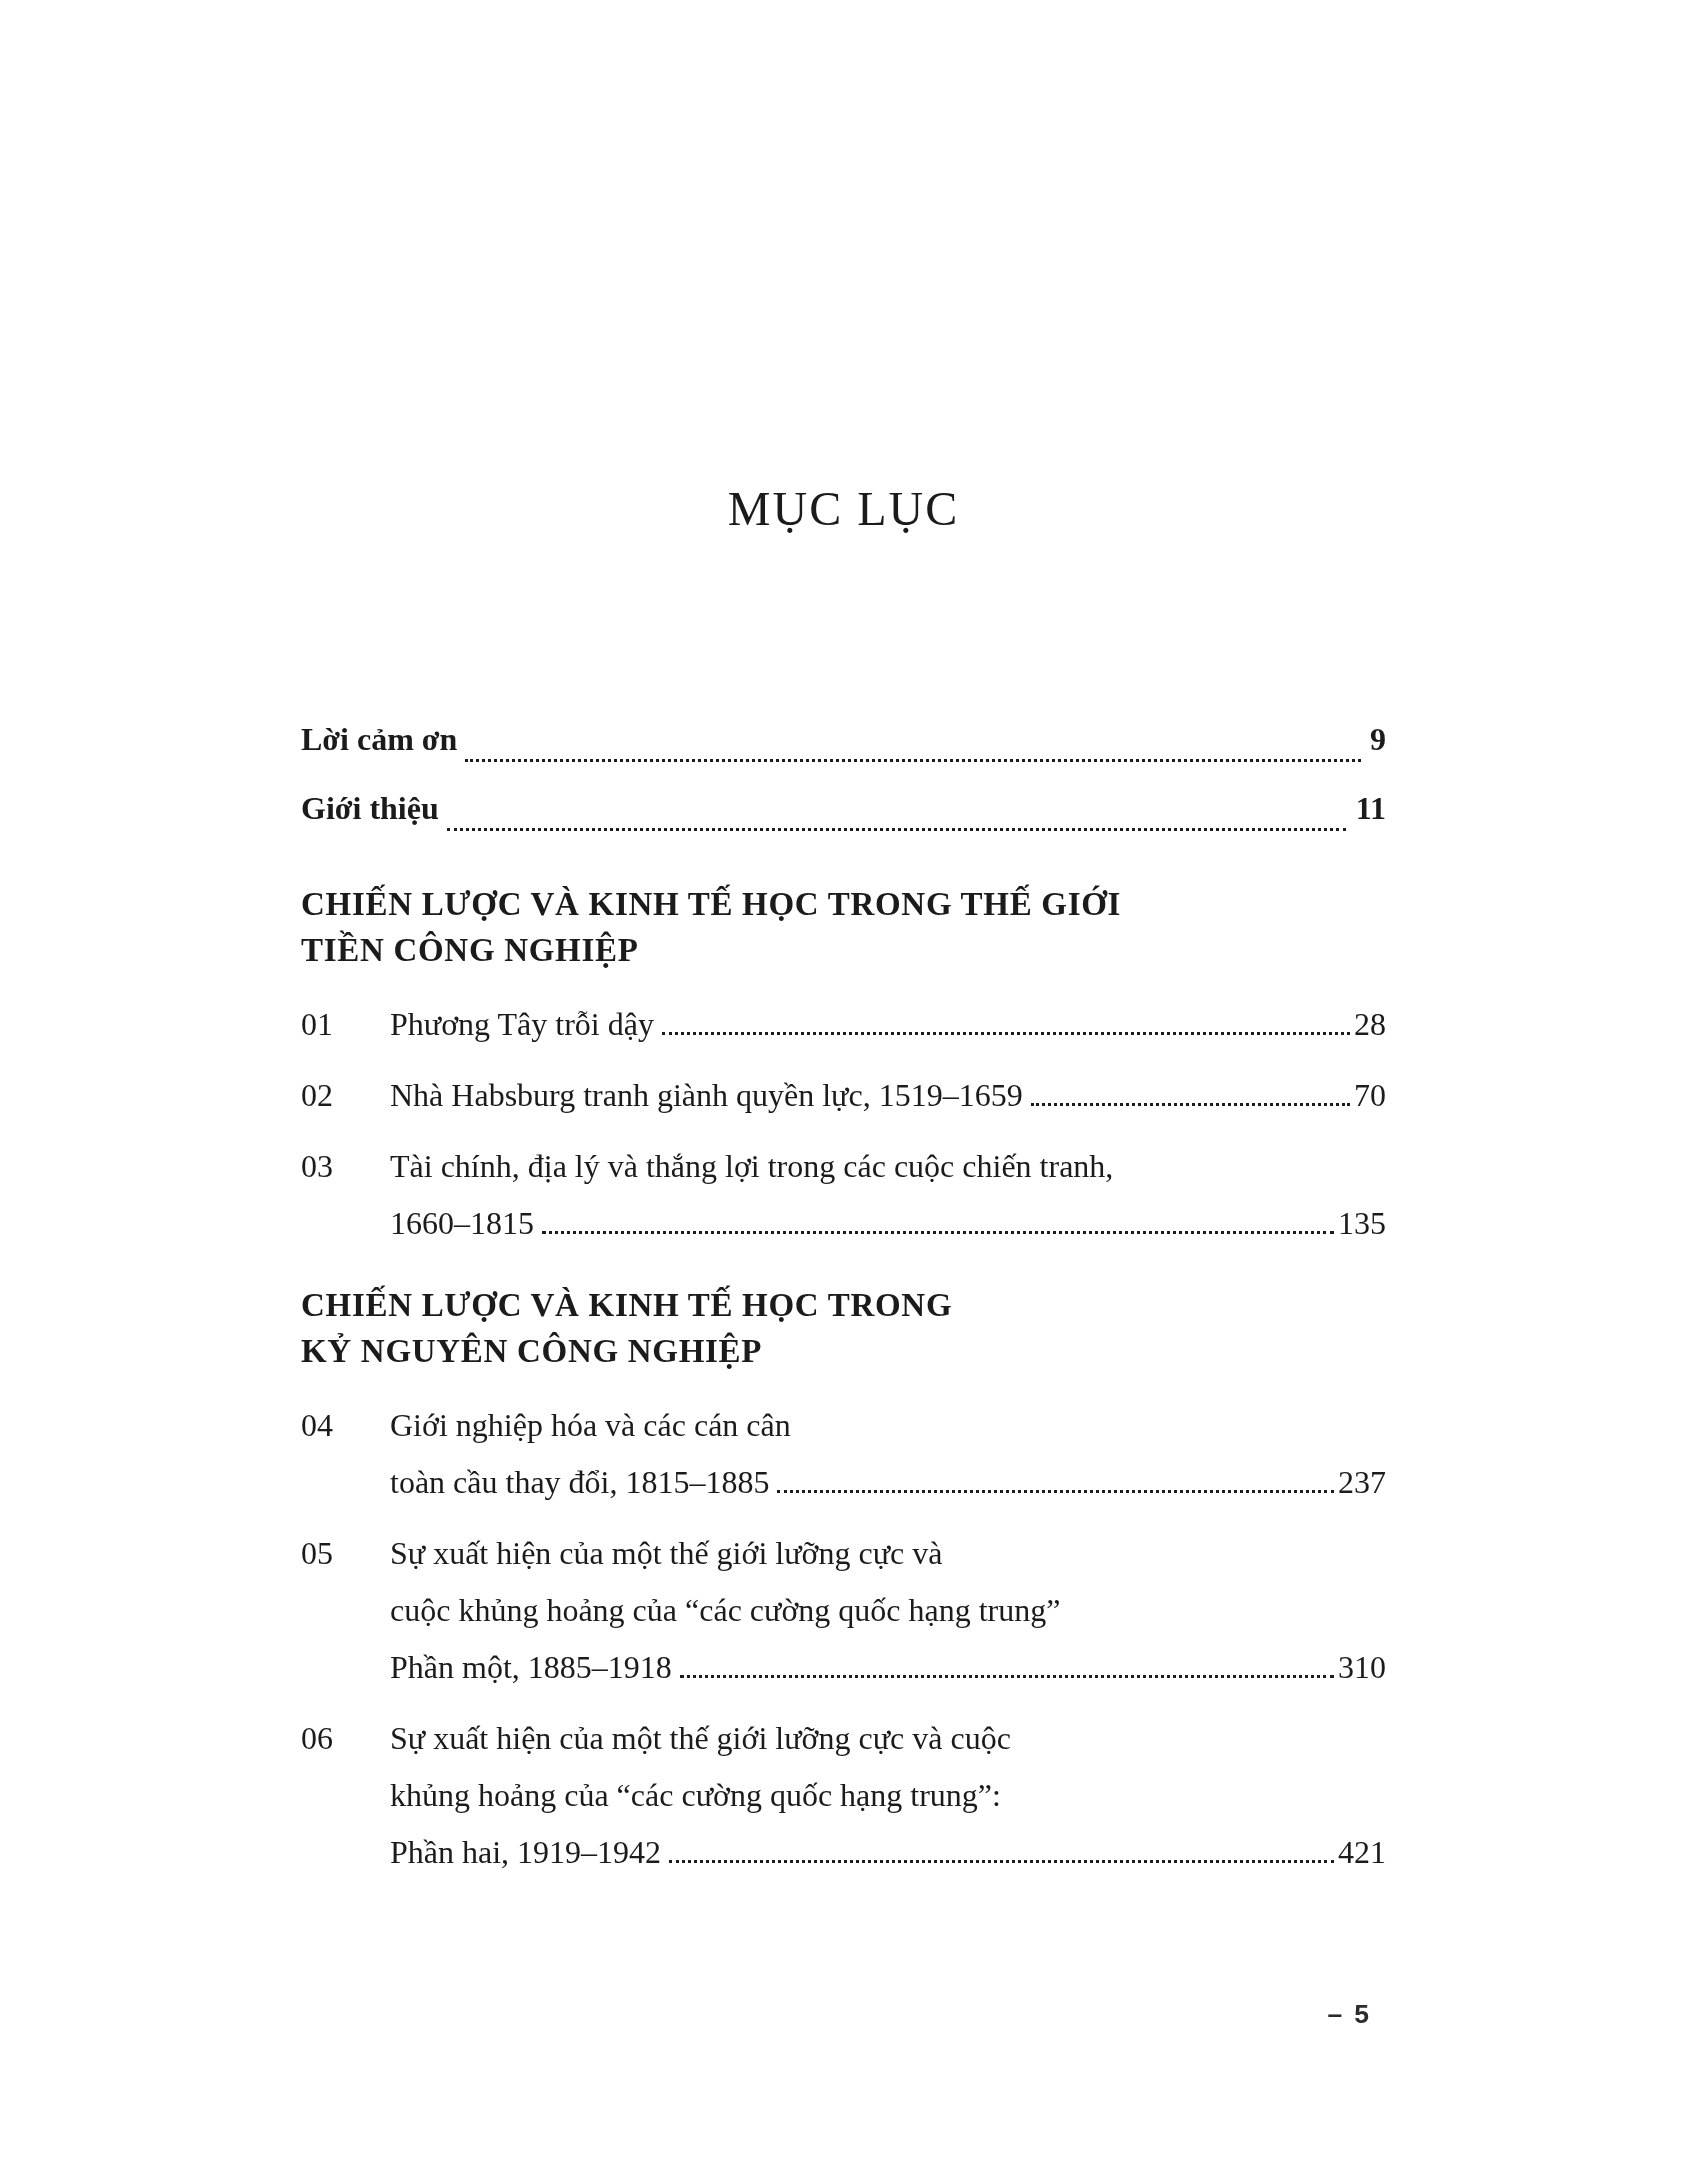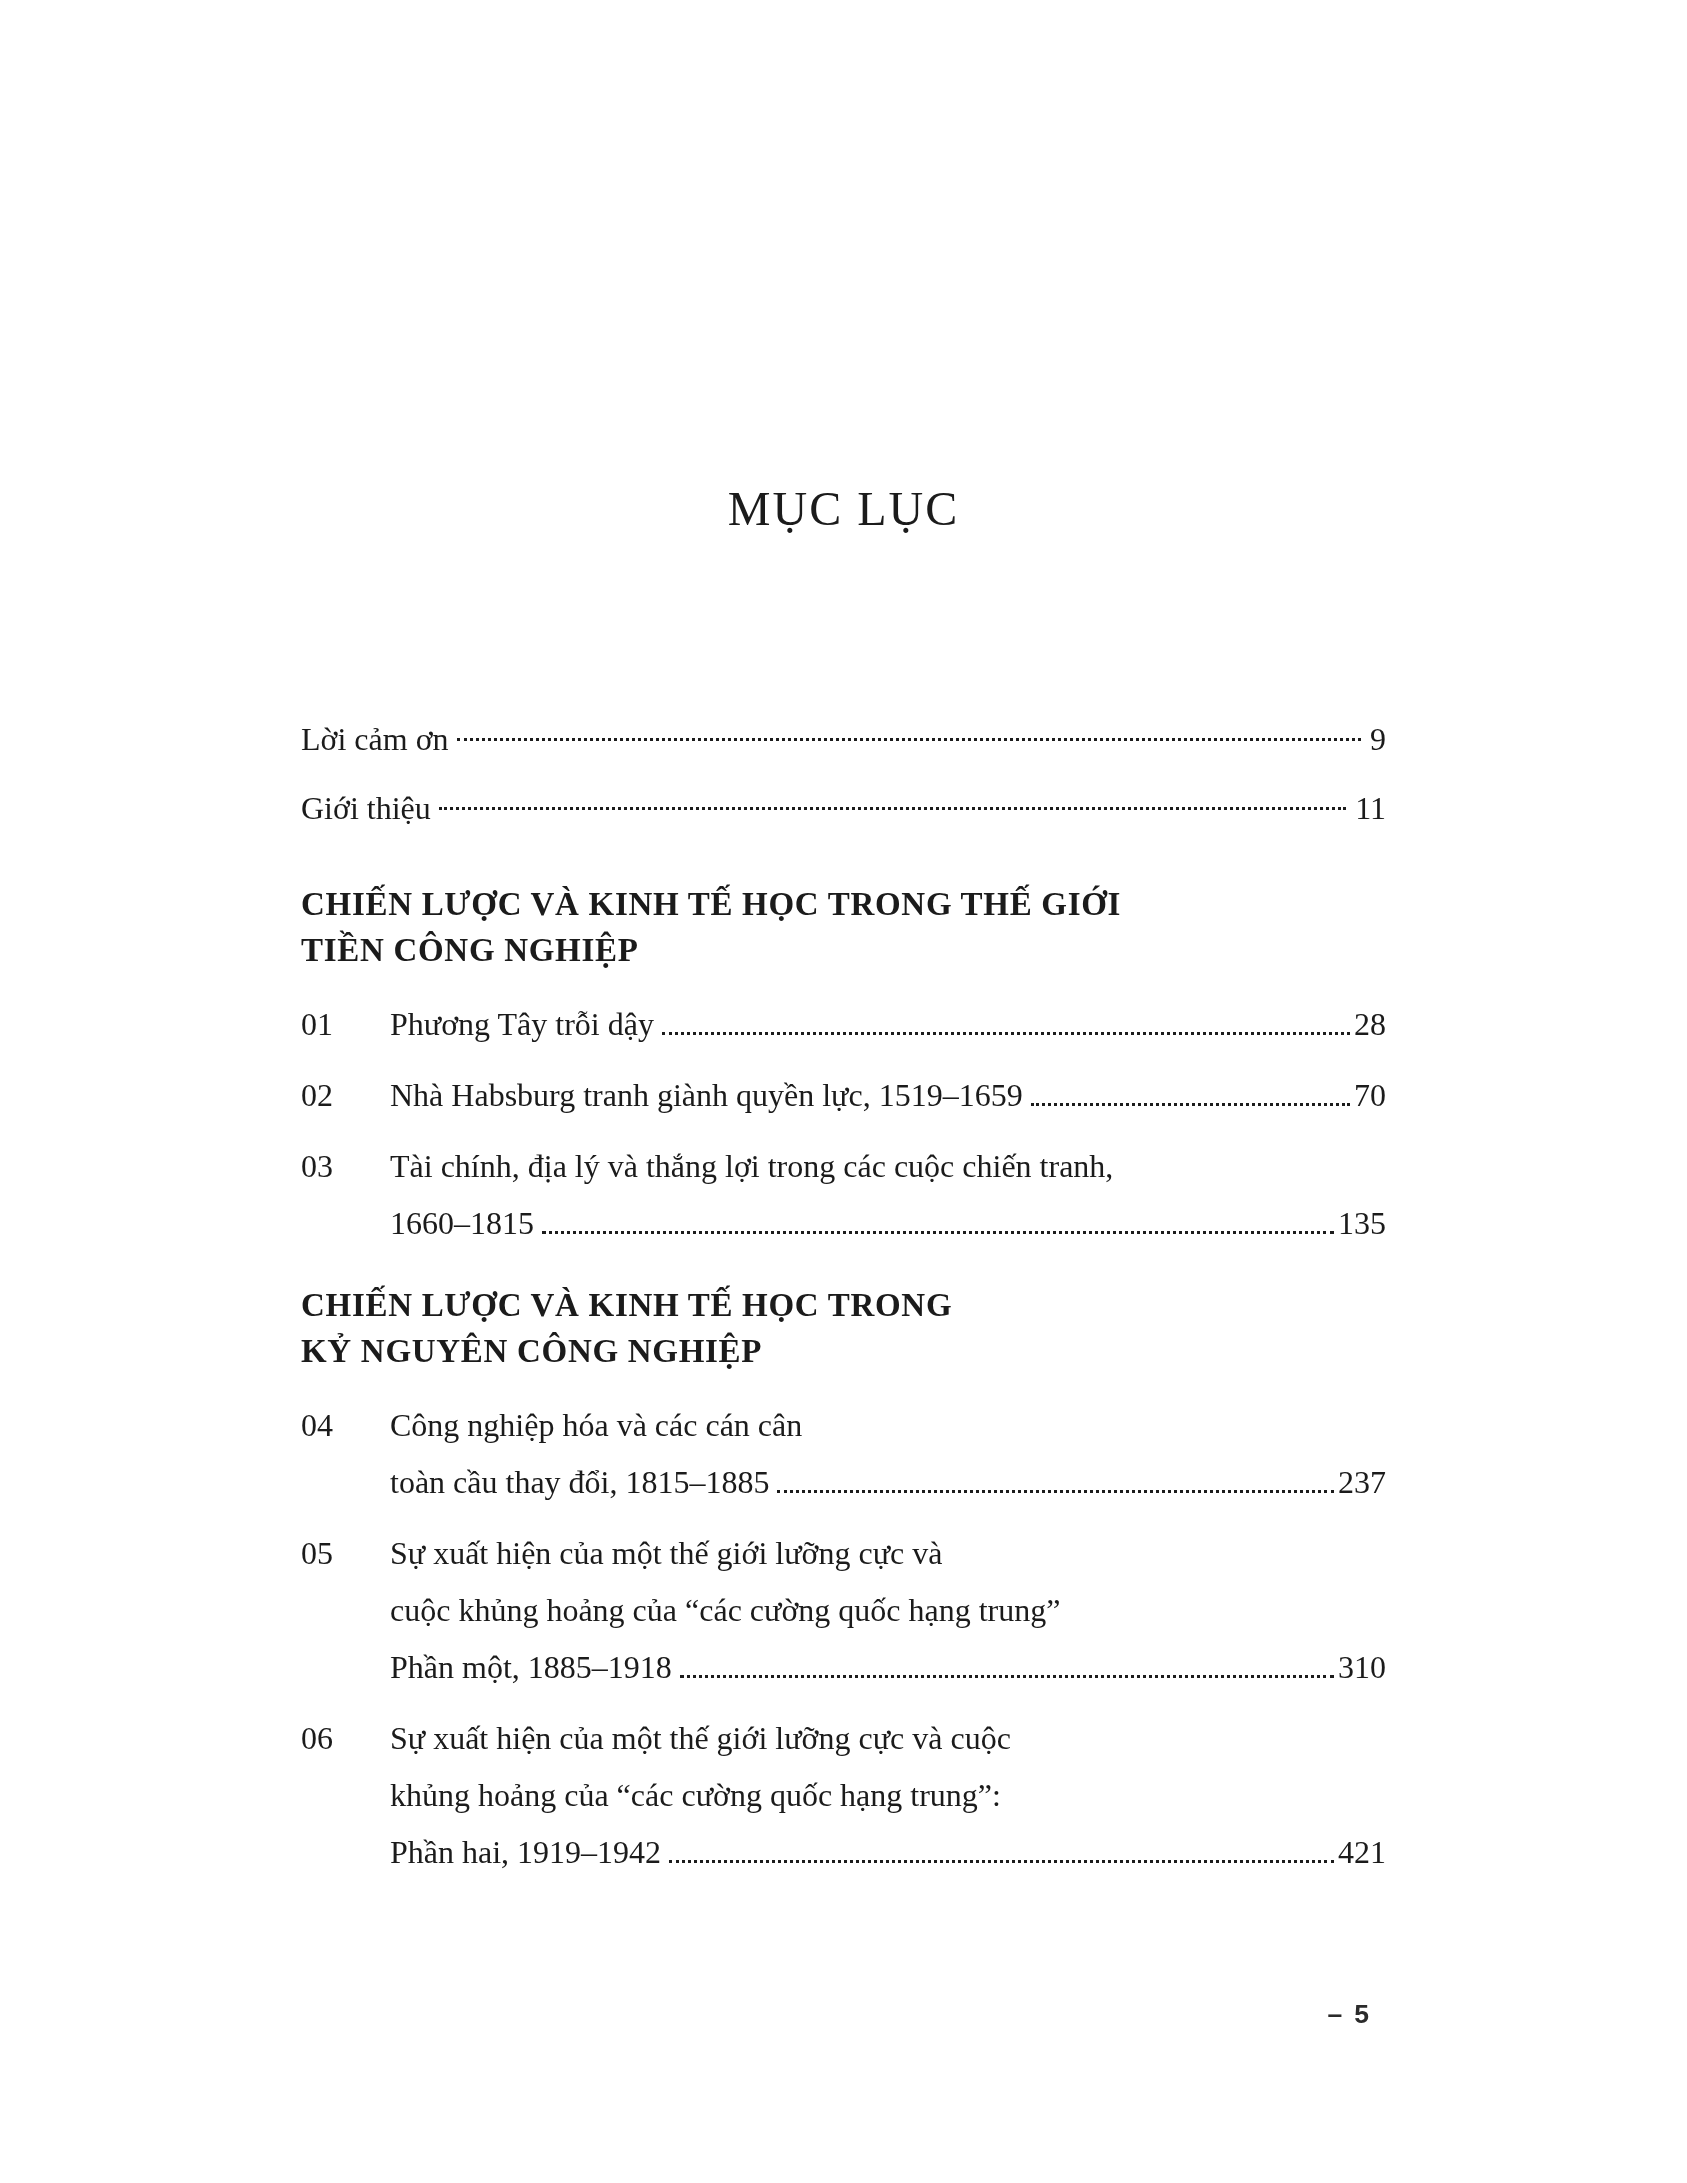--- a/index.html
+++ b/index.html
@@ -18,23 +18,24 @@
     margin: 475px 0 0 0;
     text-align: center;
     font-size: 48px;
     font-weight: 400;
     letter-spacing: 2px;
     line-height: 54px;
   }
 
   .front-matter { margin-top: 180px; margin-bottom: 50px; }
   .fm-line {
-    display: flex; align-items: center;
+    display: flex; align-items: flex-end;
     font-size: 32px; line-height: 46px;
     margin-bottom: 23px;
+    font-weight: bold;
   }
   .fm-line:last-child { margin-bottom: 8px; }
 
   .section-heading {
     text-align: left;
     font-weight: 700;
     font-size: 33px;
     line-height: 46px;
     letter-spacing: 0.7px;
     margin: 30px 0 23px 0;
@@ -137,21 +138,21 @@
 
     <div>
       <div class="section-heading">
         <div>CHIẾN LƯỢC VÀ KINH TẾ HỌC TRONG</div>
         <div>KỶ NGUYÊN CÔNG NGHIỆP</div>
       </div>
 
       <div class="chapter">
         <div class="chapter-num">04</div>
         <div class="chapter-body">
-          <div class="line">Công nghiệp hóa và các cán cân</div>
+          <div class="line">Giới nghiệp hóa và các cán cân</div>
           <div class="line dotline">
             <span>toàn cầu thay đổi, 1815–1885</span>
             <span class="leader"></span>
             <span class="pg">237</span>
           </div>
         </div>
       </div>
 
       <div class="chapter">
         <div class="chapter-num">05</div>

